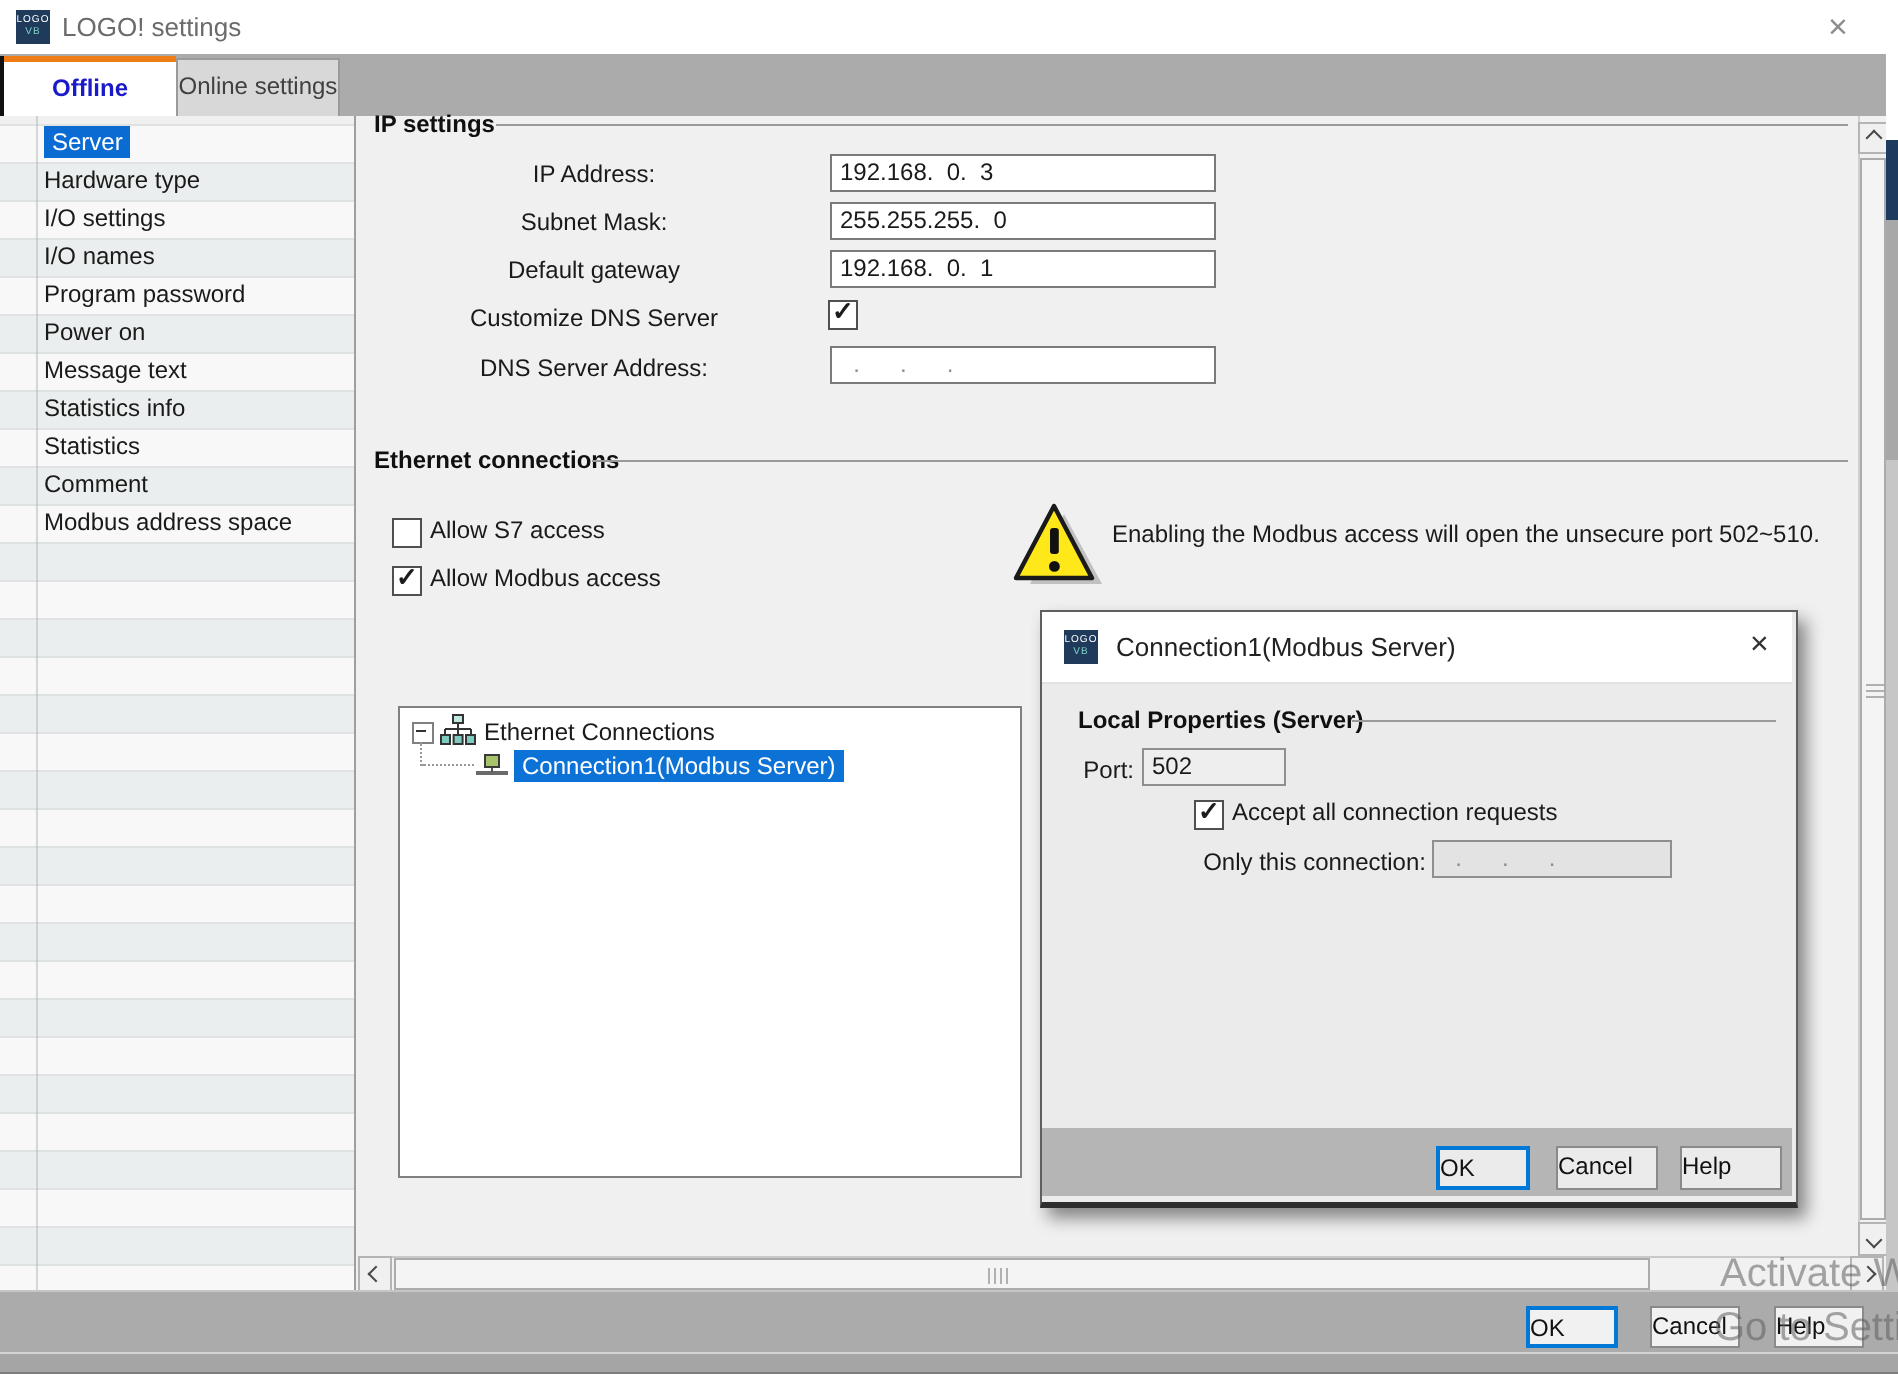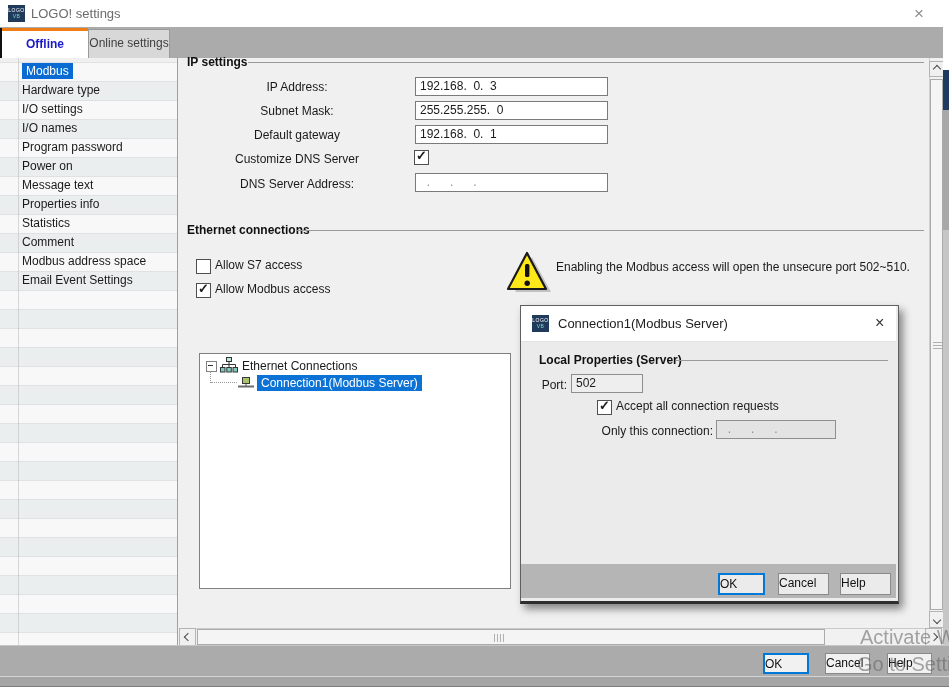--- a/index.html
+++ b/index.html
@@ -87,32 +87,31 @@
 
 <div class="abs tabrow">
   <div class="abs tab-edge"></div>
   <div class="abs tab active">Offline settings</div>
   <div class="abs tab inactive">Online settings</div>
 </div>
 
 <div class="abs sidebar">
   <div class="abs sstripes"></div>
   <div class="abs sline"></div>
-  <div class="abs srow" style="top:4px"><span class="sel">Modbus</span></div>
+  <div class="abs srow" style="top:4px"><span class="sel">Server</span></div>
   <div class="abs srow" style="top:23px">Hardware type</div>
   <div class="abs srow" style="top:42px">I/O settings</div>
   <div class="abs srow" style="top:61px">I/O names</div>
   <div class="abs srow" style="top:80px">Program password</div>
   <div class="abs srow" style="top:118px">Message text</div>
   <div class="abs srow" style="top:99px">Power on</div>
-  <div class="abs srow" style="top:137px">Properties info</div>
+  <div class="abs srow" style="top:137px">Statistics info</div>
   <div class="abs srow" style="top:156px">Statistics</div>
   <div class="abs srow" style="top:175px">Comment</div>
   <div class="abs srow" style="top:194px">Modbus address space</div>
-  <div class="abs srow" style="top:213px">Email Event Settings</div>
 </div>
 
 <div class="abs sect" style="left:187px;top:55px">IP settings</div>
 <div class="abs rule" style="left:248px;top:62px;width:676px"></div>
 
 <div class="abs rlabel" style="top:80px">IP Address:</div>
 <div class="abs field" style="left:415px;top:77px;width:193px;height:19px">192.168.  0.  3</div>
 
 <div class="abs rlabel" style="top:104px">Subnet Mask:</div>
 <div class="abs field" style="left:415px;top:101px;width:193px;height:19px">255.255.255.  0</div>

